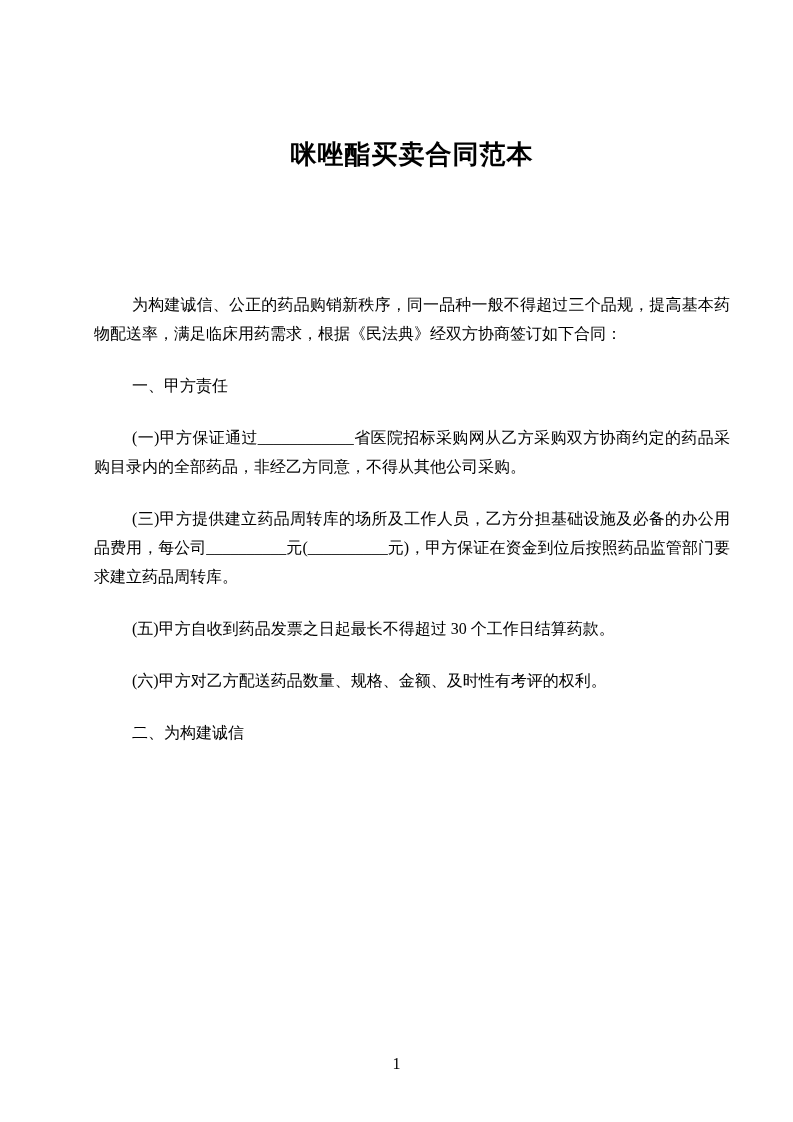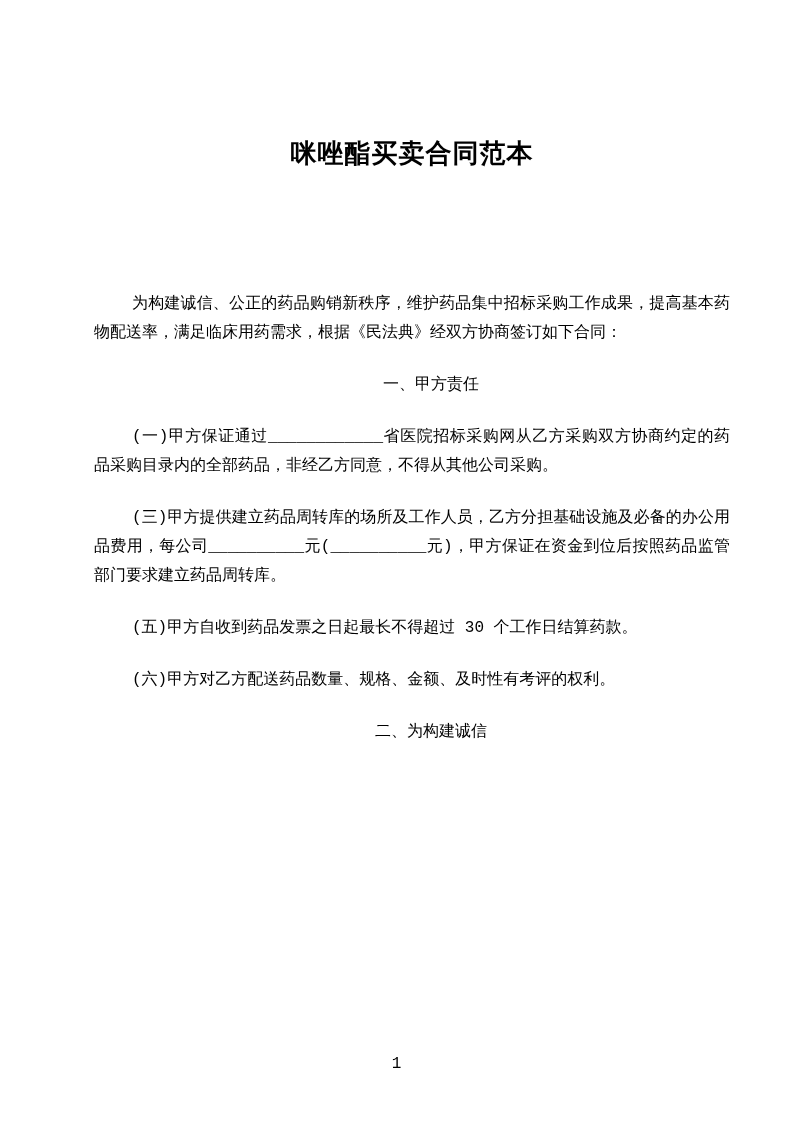--- a/index.html
+++ b/index.html
@@ -8,21 +8,21 @@
     background: #ffffff;
   }
   .page {
     position: relative;
     width: 793px;
     height: 1122px;
     margin: 0 auto;
     background: #ffffff;
     box-sizing: border-box;
     padding: 138px 63px 0 94px;
-    font-family: Liberation Mono, monospace;
+    font-family: Liberation Serif, serif;
     font-size: 16px;
     color: #000000;
     overflow: hidden;
   }
   .doc-title {
     font-size: 26px;
     font-weight: bold;
     text-align: center;
     line-height: 34px;
     margin: 0 0 118px 0;
@@ -38,42 +38,41 @@
   .para {
     margin: 0 0 23px 0;
     line-height: 29px;
     text-indent: 38px;
     text-align: justify;
   }
   .heading {
     margin: 13px 0 23px 0;
     line-height: 29px;
     text-indent: 38px;
-    text-align: center;
   }
   .page-footer {
     position: absolute;
     left: 0;
     right: 0;
     bottom: 48px;
     text-align: center;
     font-size: 16px;
     line-height: 20px;
   }
 </style>
 </head>
 <body>
 
 <div class="page">
 
   <h1 class="doc-title">咪唑酯买卖合同范本</h1>
 
 
 
-  <p class="para">为构建诚信、公正的药品购销新秩序，维护药品集中招标采购工作成果，提高基本药物配送率，满足临床用药需求，根据《民法典》经双方协商签订如下合同：</p>
+  <p class="para">为构建诚信、公正的药品购销新秩序，同一品种一般不得超过三个品规，提高基本药物配送率，满足临床用药需求，根据《民法典》经双方协商签订如下合同：</p>
 
   <p class="heading">一、甲方责任</p>
 
   <p class="para">(一)甲方保证通过____________省医院招标采购网从乙方采购双方协商约定的药品采购目录内的全部药品，非经乙方同意，不得从其他公司采购。</p>
 
 
   <p class="para">(三)甲方提供建立药品周转库的场所及工作人员，乙方分担基础设施及必备的办公用品费用，每公司__________元(__________元)，甲方保证在资金到位后按照药品监管部门要求建立药品周转库。</p>
 
 
   <p class="para">(五)甲方自收到药品发票之日起最长不得超过 30 个工作日结算药款。</p>

